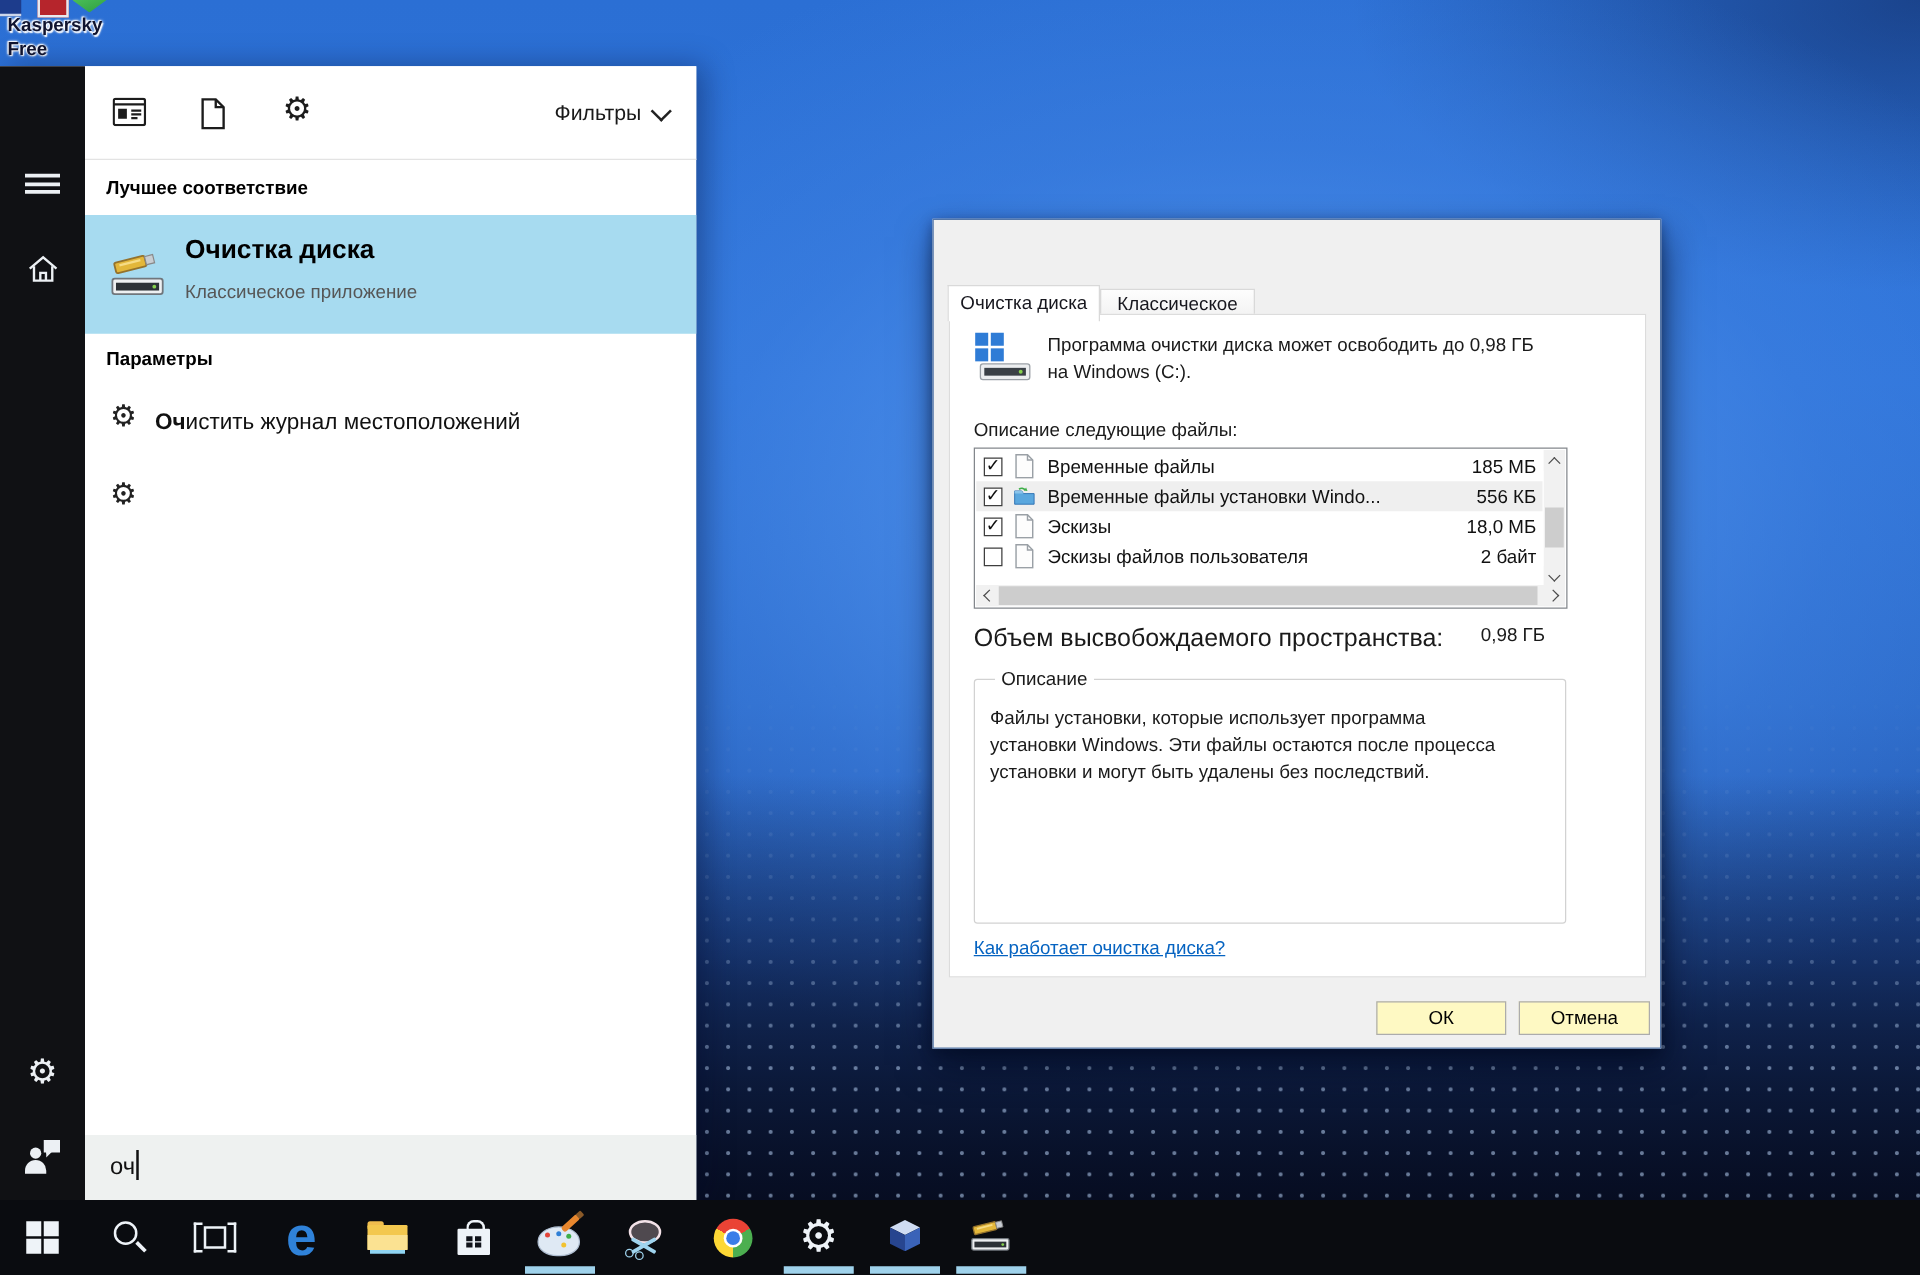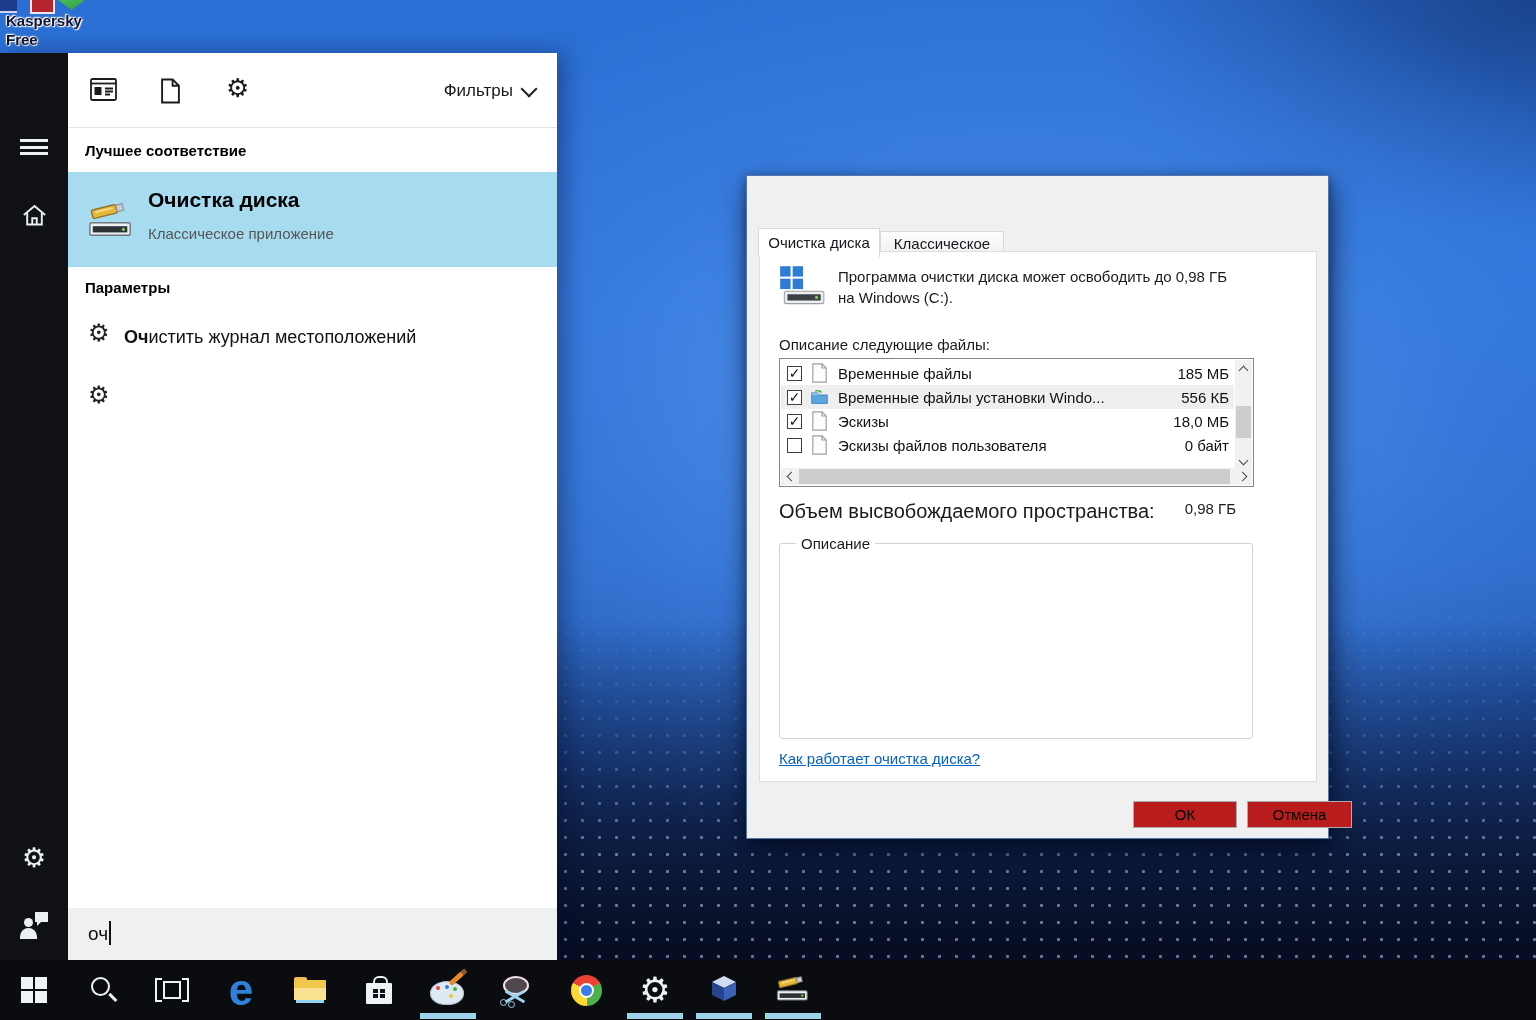--- a/index.html
+++ b/index.html
@@ -109,22 +109,22 @@
   .chs.r{border-right-width:1.8px;border-top-width:1.8px;transform:rotate(45deg);margin-right:3px;}
   .vthumb{position:absolute;left:1px;top:46px;width:15px;height:32px;background:#cdcdcd;}
   .hthumb{position:absolute;left:18px;top:1px;height:15px;width:calc(100% - 40px);background:#cdcdcd;}
   .space-label{position:absolute;left:19px;top:248px;font-size:20px;color:#1a1a1a;}
   .space-value{position:absolute;right:80px;top:248px;font-size:15px;color:#1a1a1a;}
   .groupbox{position:absolute;left:19px;top:283px;width:474px;height:204px;border:1px solid #d2d2d2;border-radius:3px;
     margin:0;padding:8px 12px;box-sizing:border-box;}
   .groupbox legend{font-size:15px;color:#1a1a1a;padding:0 5px;margin-left:4px;}
   .desc{margin-top:4px;font-size:15px;line-height:21.5px;color:#1a1a1a;white-space:pre-line;}
   .help-link{position:absolute;left:19px;top:498px;font-size:15px;color:#0563c1;text-decoration:underline;cursor:pointer;}
-  .btn{position:absolute;top:625px;height:27px;background:#b91c1c;border:1px solid #acacac;box-sizing:border-box;
-    font-size:15px;color:#000;text-align:center;line-height:25px;cursor:default;margin-left:32px;}
+  .btn{position:absolute;top:625px;height:27px;background:#fef9c3;border:1px solid #acacac;box-sizing:border-box;
+    font-size:15px;color:#000;text-align:center;line-height:25px;cursor:default;}
   .btn.ok{left:354px;width:104px;} .btn.cancel{left:468px;width:105px;}
 
   
   .ic-svg{display:flex;}
 
   
   .taskbar{position:absolute;left:0;top:960px;width:100%;height:60px;background:#0a0c10;
     display:flex;align-items:center;padding-left:10px;gap:21px;box-sizing:border-box;}
   .tb-cell{position:relative;width:48px;height:60px;display:flex;align-items:center;justify-content:center;flex:0 0 auto;}
   .run-ind{position:absolute;bottom:1px;left:-4px;width:56px;height:6px;background:#9fd2eb;}
@@ -337,21 +337,21 @@
             </div>
             <div class="file-row">
               <span class="cb"></span>
               <span class="fic">
                 <svg viewBox="0 0 20 24">
                   <path d="M2 1 h11 l5 5 v17 h-16 z" fill="#fdfdfd" stroke="#9aa0a6" stroke-width="1.4"></path>
                   <path d="M13 1 v5 h5" fill="none" stroke="#9aa0a6" stroke-width="1.4"></path>
                 </svg>
               </span>
               <span class="fname">Эскизы файлов пользователя</span>
-              <span class="fsize">0 байт</span>
+              <span class="fsize">2 байт</span>
             </div>
           </div>
         <div class="vscroll">
           <span class="sb-btn sb-up">
               <span class="chs u"></span>
             </span>
           <span class="vthumb"></span>
           <span class="sb-btn sb-down">
               <span class="chs d"></span>
             </span>
@@ -365,20 +365,23 @@
               <span class="chs r"></span>
             </span>
         </div>
       </div>
 
       <div class="space-label">Объем высвобождаемого пространства:</div>
       <div class="space-value">0,98 ГБ</div>
 
       <fieldset class="groupbox">
         <legend>Описание</legend>
+        <div class="desc">Файлы установки, которые использует программа
+установки Windows.  Эти файлы остаются после процесса
+установки и могут быть удалены без последствий.</div>
       </fieldset>
 
       <a class="help-link">Как работает очистка диска?</a>
     </div>
 
     <div class="btn ok">ОК</div>
     <div class="btn cancel">Отмена</div>
   </div>
 
   <div class="taskbar">

